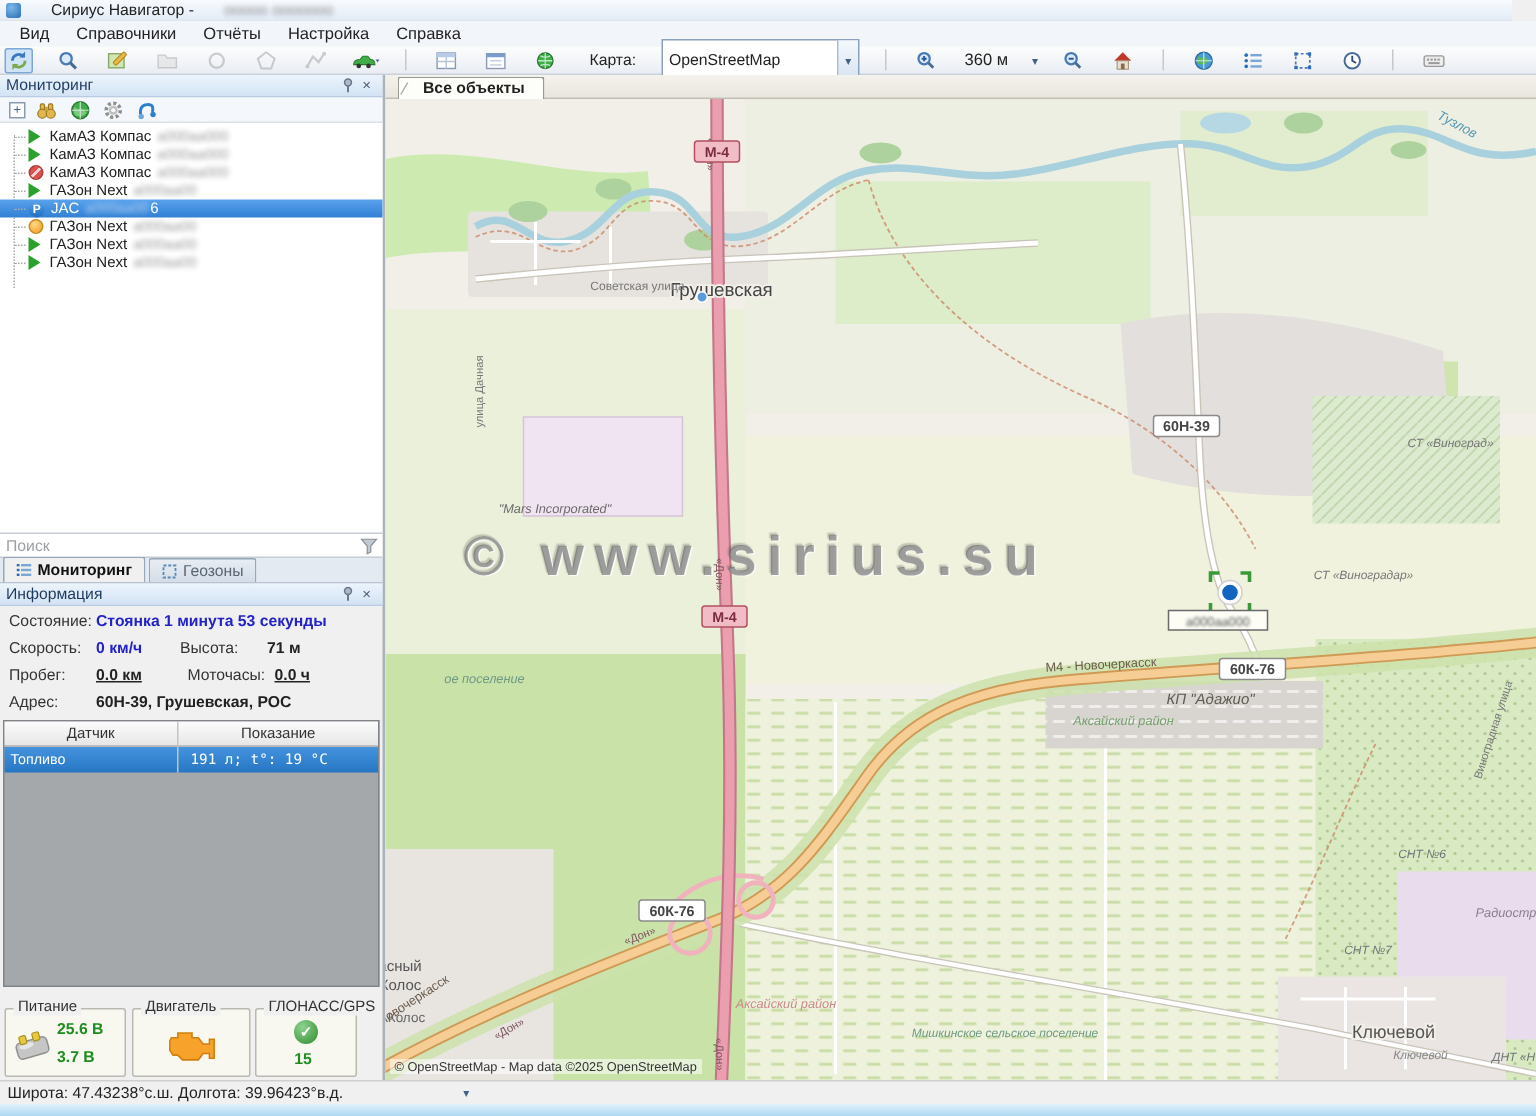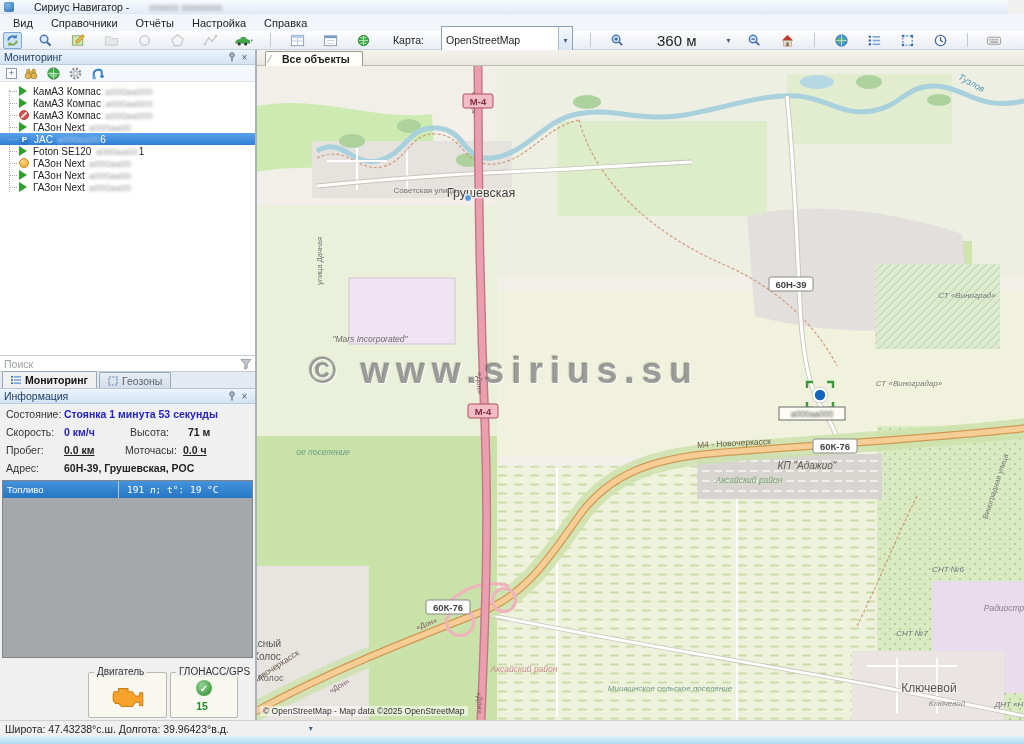--- a/index.html
+++ b/index.html
@@ -13,21 +13,21 @@
   .tb{width:19px;height:17px;display:inline-flex;align-items:center;justify-content:center;border-radius:2px}
   .tb.sel{background:#cfe4f7;border:1px solid #7da8d6}
   .tb.dis{opacity:.42;filter:grayscale(1)}
   .tsep{width:1px;height:14px;background:#c4c9d0;margin:0 3px}
   .tlabel{margin:0 3px 0 6px;font-size:10.5px}
   .combo{width:132px;height:28px;background:#fff;border:1px solid #8aa0bc;display:flex;align-items:center;font-size:10.5px}
   .combo .cv{flex:1;padding-left:4px;white-space:nowrap;overflow:hidden}
   .combo .ca{width:14px;height:100%;background:linear-gradient(#f4f8fd,#d8e4f2);border-left:1px solid #a9bbd2;display:flex;align-items:center;justify-content:center;font-size:8px;color:#44618a}
   .tsearch{width:236px;height:16px;border:1px solid #a8b4c4;background:#fff;font-size:10.5px;padding:0 4px;font-family:"Liberation Sans",sans-serif}
   .tsearch::placeholder{color:#8f9499}
-  .scaletxt{font-size:15px;margin:0 16px}
+  .scaletxt{font-size:11px;margin:0 2px}
   .arrw{font-size:8px;color:#44618a}
   
   .left-panel{position:absolute;left:0;top:50px;width:257px;height:670px;background:#f0f0f0;border-right:2px solid #aab2ba}
   .phead{position:absolute;left:0;width:255px;height:15px;background:linear-gradient(#ecf4fd,#d3e3f4);border-bottom:1px solid #b8cce4;display:flex;align-items:center;padding:0 4px;font-size:10.5px;color:#1c3a5e}
   .phead .sp{flex:1}
   .phico{width:13px;height:13px;display:inline-flex;align-items:center;justify-content:center;color:#51606f;font-size:10px;cursor:default}
   .micons{position:absolute;left:0;top:15px;width:255px;height:17px;background:#f4f7fb;border-bottom:1px solid #dbe2ea;display:flex;align-items:center;gap:6px;padding:0 6px}
   .mico{width:16px;height:15px;display:inline-flex;align-items:center;justify-content:center}
   .plusbox{width:11px;height:11px;border:1px solid #8a9ab0;background:#fff;font-size:9px;line-height:9px;text-align:center;color:#44618a}
   .tree{position:absolute;left:0;top:32px;width:255px;height:273px;background:#fff;padding-top:3px;position:absolute}
@@ -335,26 +335,20 @@
         <span class="vp masked">а000аа00</span>
         <span class="vs"></span>
       </div>
     <div class="trow sel">
         <span class="vi vi-parking">P</span>
         <span class="vn">JAC</span>
         <span class="vp masked">а000аа00</span>
         <span class="vs">6</span>
       </div>
     <div class="trow">
-        <span class="vi vi-moving"></span>
-        <span class="vn">Foton SE120</span>
-        <span class="vp masked">а000аа00</span>
-        <span class="vs">1</span>
-      </div>
-    <div class="trow">
         <span class="vi vi-idle"></span>
         <span class="vn">ГАЗон Next</span>
         <span class="vp masked">а000аа00</span>
         <span class="vs"></span>
       </div>
     <div class="trow">
         <span class="vi vi-moving"></span>
         <span class="vn">ГАЗон Next</span>
         <span class="vp masked">а000аа00</span>
         <span class="vs"></span>
@@ -407,32 +401,49 @@
         <svg width="10" height="10" viewBox="0 0 10 10">
           <circle cx="5" cy="3" r="2.3" fill="#aeb8c8" stroke="#6a7788"></circle>
           <line x1="5" y1="5.3" x2="5" y2="9.5" stroke="#6a7788" stroke-width="1.3"></line>
         </svg>
       </span>
     <span class="phico">×</span>
   </div>
 
   <div class="infogrid">
     <span class="ir" style="top:4px"><span class="ilab" style="width:58px">Состояние:</span><span class="ival blue">Стоянка 1 минута 53 секунды</span></span>
-    <span class="ir" style="top:22px"><span class="ilab" style="width:58px">Скорость:</span><span class="ival blue" style="display:inline-block;width:66px">0 км/ч</span><span class="ilab" style="width:58px">Высота:</span><span class="ival">71 м</span></span>
+    <span class="ir" style="top:22px"><span class="ilab" style="width:58px">Скорость:</span><span class="ival blue" style="display:inline-block;width:56px">0 км/ч</span><span class="ilab" style="width:58px">Высота:</span><span class="ival">71 м</span></span>
     <span class="ir" style="top:40px"><span class="ilab" style="width:58px">Пробег:</span><span class="ival und" style="display:inline-block;width:61px">0.0 км</span><span class="ilab" style="width:58px">Моточасы:</span><span class="ival und">0.0 ч</span></span>
     <span class="ir" style="top:58px"><span class="ilab" style="width:58px">Адрес:</span><span class="ival">60Н-39, Грушевская, РОС</span></span>
   </div>
 
   <div class="stable">
+    <div class="sth">
+      <div class="stc1">Датчик</div>
+      <div class="stc2">Показание</div>
+    </div>
     <div class="strow">
       <div class="stc1">Топливо</div>
       <div class="stc2">191 л; t°:  19 °C</div>
     </div>
   </div>
 
+  <div class="gauge" style="left:3px;width:81px">
+    <span class="glab">Питание</span>
+    <svg width="30" height="24" viewBox="0 0 30 24" style="position:absolute;left:3px;top:12px">
+        <g transform="rotate(-16 15 13)">
+          <rect x="4" y="8" width="21" height="11" rx="3" fill="#c6c6c6" stroke="#8f8f8f"></rect>
+          <ellipse cx="11" cy="11" rx="5" ry="2" fill="#e6e6e6"></ellipse>
+          <rect x="7.5" y="4" width="4.5" height="5.5" rx="1" fill="#e6c93c" stroke="#a8921e" stroke-width=".8"></rect>
+          <rect x="16.5" y="4" width="4.5" height="5.5" rx="1" fill="#e6c93c" stroke="#a8921e" stroke-width=".8"></rect>
+        </g>
+      </svg>
+    <span class="gval" style="position:absolute;left:34px;top:7px">25.6 В</span>
+    <span class="gval" style="position:absolute;left:34px;top:26px">3.7 В</span>
+  </div>
 
   <div class="gauge" style="left:88px;width:79px">
     <span class="glab">Двигатель</span>
     <svg width="38" height="28" viewBox="0 0 36 26" style="position:absolute;left:20px;top:9px">
         <path d="M5 9 h4 V6 h9 v3 h4 l3 4 h4 v-3 h3 v12 h-3 v-3 h-4 l-3 4 H12 l-3 -3 H6 l-2 -3 v-6 z" fill="#f6a22b" stroke="#d07f10" stroke-width="1"></path>
       </svg>
   </div>
 
   <div class="gauge" style="left:170px;width:68px">
     <span class="glab">ГЛОНАСС/GPS</span>

